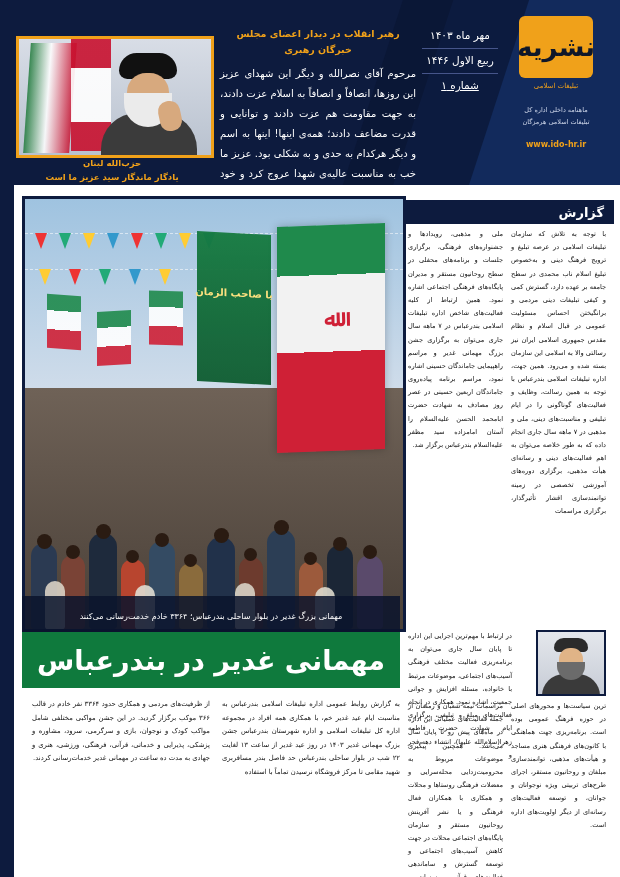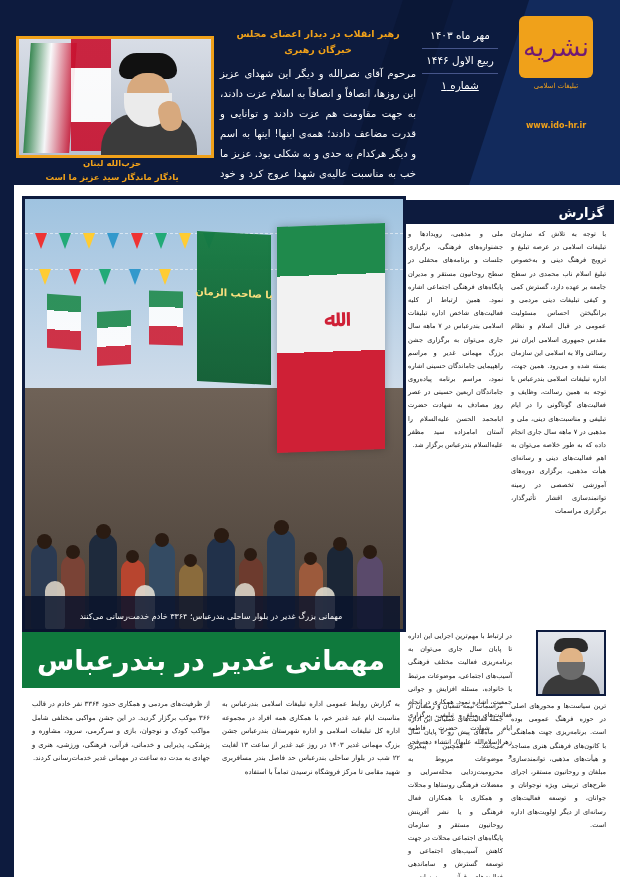--- a/index.html
+++ b/index.html
@@ -12,25 +12,25 @@
   }
   .page{position:relative;width:620px;height:877px;overflow:hidden;background:#fff;}
 
   
   .masthead{position:absolute;left:0;top:0;width:620px;height:185px;background:#0d1b3e;overflow:hidden;}
   .mast-diag{position:absolute;right:-40px;top:-60px;width:230px;height:300px;background:#122a5c;transform:rotate(18deg);}
   .mast-diag2{position:absolute;right:120px;top:-80px;width:120px;height:320px;background:#0a1533;transform:rotate(18deg);opacity:.7;}
 
   .logo-box{position:absolute;right:14px;top:16px;width:100px;height:78px;text-align:center;}
   .logo-badge{width:74px;height:62px;margin:0 auto;background:#f0a11a;border-radius:6px;position:relative;display:flex;align-items:center;justify-content:center;}
-  .logo-badge span{color:#701a75;font-size:26px;font-weight:normal;line-height:1;}
+  .logo-badge span{color:#0f172a;font-size:26px;font-weight:bold;line-height:1;}
   .logo-sub{color:#f0a11a;font-size:7px;margin-top:4px;letter-spacing:.5px;}
 
   .mast-left{position:absolute;right:8px;top:104px;width:112px;color:#cfd7ea;font-size:6.5px;line-height:1.9;text-align:center;}
-  .mast-left .url{color:#f0a11a;font-size:8px;font-weight:bold;margin-top:14px;}
+  .mast-left .url{color:#f0a11a;font-size:8px;font-weight:bold;margin-top:8px;}
 
   .issue-box{position:absolute;right:122px;top:24px;width:76px;color:#fff;text-align:center;font-size:10.5px;line-height:2.1;}
   .issue-box div{border-bottom:1px solid #46558a;padding-bottom:2px;}
   .issue-box div:last-child{border-bottom:none;text-decoration:underline;}
 
   .lead{position:absolute;right:204px;top:26px;width:196px;color:#ffffff;}
   .lead-title{color:#f0a11a;font-size:9.5px;font-weight:bold;text-align:center;line-height:1.7;margin-bottom:6px;}
   .lead-body{font-size:10px;line-height:2.0;text-align:justify;direction:rtl;}
 
   .portrait{position:absolute;left:16px;top:36px;width:192px;height:116px;border:3px solid #f0a11a;overflow:hidden;background:#1d2a4d;}
@@ -110,20 +110,22 @@
     <div class="mast-diag2"></div>
 
     <div class="logo-box">
       <div class="logo-badge">
         <span>نشریه</span>
       </div>
       <div class="logo-sub">تبلیغات اسلامی</div>
     </div>
 
     <div class="mast-left">
+      <div style="white-space:pre-line">ماهنامه داخلی اداره کل
+تبلیغات اسلامی هرمزگان</div>
       <div class="url">www.ido-hr.ir</div>
     </div>
 
     <div class="issue-box">
       <div>مهر ماه ۱۴۰۳</div>
       <div>ربیع الاول ۱۴۴۶</div>
       <div>شماره ۱</div>
     </div>
 
     <div class="lead">

